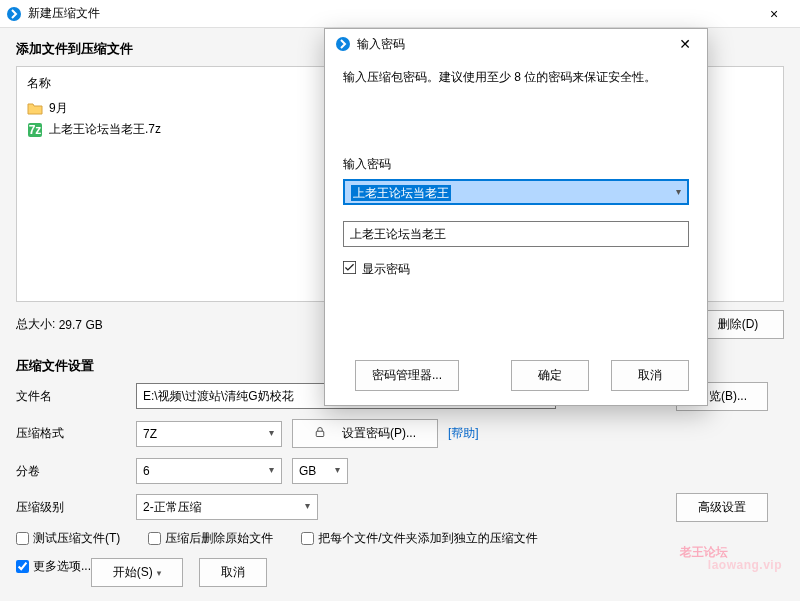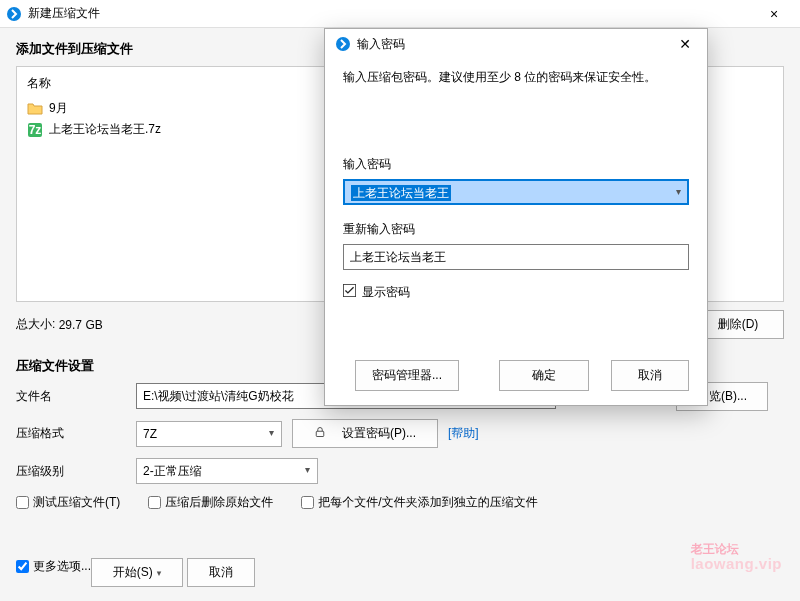--- a/index.html
+++ b/index.html
@@ -30,21 +30,21 @@
     .gb-select { width: 56px; }
     .split-input { width: 146px; }
     .lvl-select { width: 182px; }
     .right-btn { position: absolute; right: 16px; }
     .chk-row { display: flex; align-items: center; gap: 28px; margin-top: 10px; }
     .chk { display: flex; align-items: center; gap: 4px; }
     .chk input { width: 13px; height: 13px; }
     .footer { position: absolute; bottom: 14px; left: 16px; right: 27px; display: flex; align-items: flex-start; }
     .dropdown-caret { font-size: 9px; color: #555; margin-left: 4px; }
     .watermark { position: absolute; right: 18px; bottom: 30px; color: #ff6688; font-size: 20px; font-weight: bold; opacity: 0.5; pointer-events: none; font-family: sans-serif; line-height: 1; }
-    .watermark .sub { font-size: 15px; display: block; color: #ffaabb; letter-spacing: 0.5px; }
+    .watermark .sub { font-size: 12px; display: block; color: #ffaabb; letter-spacing: 0.5px; margin-left: 28px; }
 
     
     .modal { position: absolute; top: 28px; left: 324px; width: 384px; height: 378px; background: #fff; border: 1px solid #aaa; box-shadow: 0 8px 24px rgba(0,0,0,.25); z-index: 10; }
     .modal .m-title { height: 30px; display: flex; align-items: center; padding: 0 10px; }
     .modal .m-title .icon { width: 16px; height: 16px; margin-right: 6px; }
     .modal .m-title .spacer { flex: 1; }
     .modal .m-title .close { cursor: pointer; font-size: 14px; padding: 0 6px; }
     .mbody { padding: 10px 18px 14px; display: flex; flex-direction: column; height: calc(100% - 30px); }
     .hint { margin-bottom: 70px; }
     .fld-label { margin-bottom: 6px; }
@@ -120,24 +120,30 @@
     <button class="btn pwd-btn">
       <span><svg width="12" height="12" viewBox="0 0 16 16">
             <rect x="3" y="7" width="10" height="7" rx="1" fill="none" stroke="#444" stroke-width="1.2"></rect>
             <path d="M5 7V5a3 3 0 016 0v2" fill="none" stroke="#444" stroke-width="1.2"></path>
           </svg></span>
       <span>设置密码(P)...</span>
     </button>
     <span class="help-link">[帮助]</span>
   </div>
 
+  <div class="row">
+    <div class="label-col">分卷</div>
+    <span class="select-wrap"><input class="select split-input" value="6" style=""></span>
+    <span class="select-wrap"><input class="select gb-select" readonly="" value="GB" style=""></span>
+  </div>
 
   <div class="row" style="position:relative;">
     <div class="label-col">压缩级别</div>
     <span class="select-wrap"><input class="select lvl-select" readonly="" value="2-正常压缩" style=""></span>
+    <button class="btn right-btn" style="width:92px">高级设置</button>
   </div>
 
   <div class="chk-row">
     <label class="chk">
         <input type="checkbox" style="">
         <span>测试压缩文件(T)</span>
       </label>
     <label class="chk">
         <input type="checkbox" style="">
         <span>压缩后删除原始文件</span>
@@ -147,21 +153,21 @@
         <span>把每个文件/文件夹添加到独立的压缩文件</span>
       </label>
   </div>
 
   <div class="footer">
     <label class="chk">
         <input type="checkbox" checked="" style="">
         <span>更多选项...</span>
       </label>
     <span class="spacer"></span>
-    <button class="btn" style="width:92px;margin-right:4px"><span>开始(S)</span><span class="dropdown-caret">▾</span></button>
+    <button class="btn" style="width:92px;margin-right:16px"><span>开始(S)</span><span class="dropdown-caret">▾</span></button>
     <button class="btn" style="width:68px">取消</button>
   </div>
 
   <div class="watermark">
     <span>老王论坛</span>
     <span class="sub">laowang.vip</span>
   </div>
 </div>
 
 <div class="modal">
@@ -178,32 +184,31 @@
   </div>
   <div class="mbody">
     <div class="hint">输入压缩包密码。建议使用至少 8 位的密码来保证安全性。</div>
 
     <div class="fld-label">输入密码</div>
     <div class="pwd-wrap">
       <div class="pwd-input"><span class="pwd-highlight">上老王论坛当老王</span></div>
       <span class="caret">▾</span>
     </div>
 
-    <div class="fld-label">重新输入密码</div>
     <input class="repwd-input" value="上老王论坛当老王" style="">
 
     <label class="show-pwd">
       <svg viewBox="0 0 16 16">
           <rect x="0.5" y="0.5" width="15" height="15" fill="#fff" stroke="#333"></rect>
           <path d="M3 8l3 3 7-7" stroke="#222" stroke-width="1.6" fill="none"></path>
         </svg>
       <span>显示密码</span>
     </label>
 
     <div class="m-buttons">
       <button class="btn wide">密码管理器...</button>
       <div style="display:flex;gap:10px">
-        <button class="btn" style="width:90px">确定</button>
+        <button class="btn" style="width:78px">确定</button>
         <button class="btn" style="width:78px">取消</button>
       </div>
     </div>
   </div>
 </div>
 
 </body></html>

